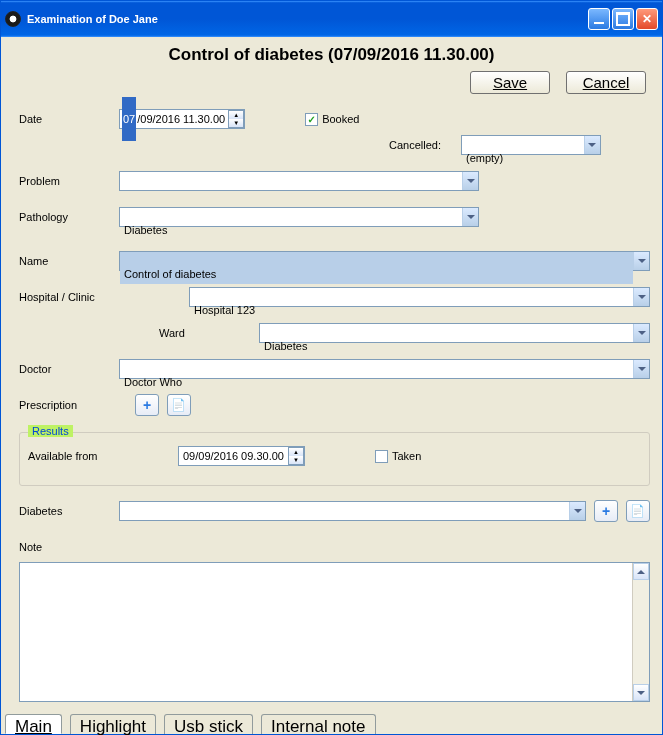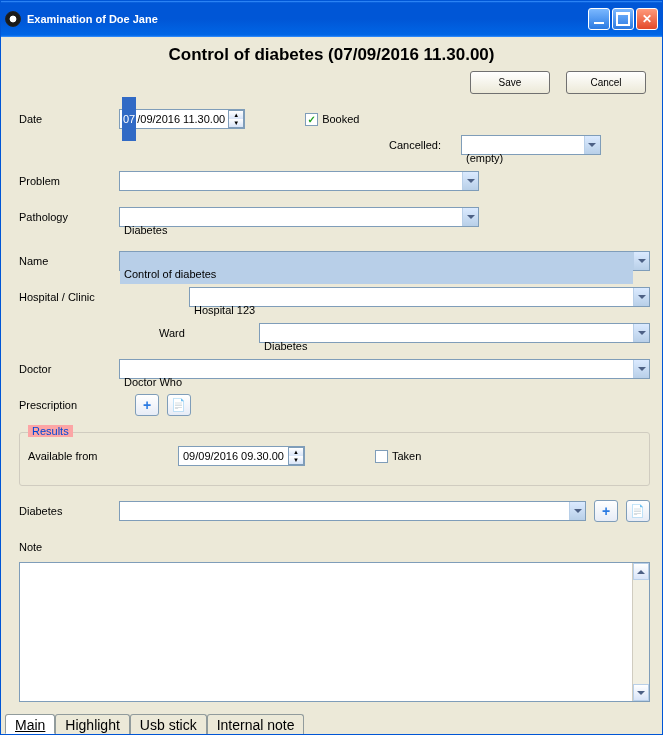--- a/index.html
+++ b/index.html
@@ -11,21 +11,21 @@
   .winbtns { display:flex; gap:2px; }
   .winbtn { width:22px; height:22px; border-radius:3px; border:1px solid #fff; display:flex; align-items:center; justify-content:center; font-weight:bold; font-family:Arial; font-size:12px; color:#fff; }
   .minbtn,.maxbtn { background:linear-gradient(to bottom,#7bb8ff,#2a7ae2); }
   .closebtn { background:linear-gradient(to bottom,#ff9a7b,#e34a2a); }
   .minbtn::before{content:"";display:block;width:10px;height:2px;background:#fff;margin-top:8px;}
   .maxbtn::before{content:"";display:block;width:10px;height:9px;border:2px solid #fff;border-top-width:3px;}
   .closebtn::before{content:"\2715";}
   
   .header { text-align:center; font-weight:bold; font-size:17px; padding:8px 0 6px; color:#000; }
   .toolbar { display:flex; justify-content:flex-end; gap:16px; padding:0 16px 10px; }
-  .btn { width:80px; height:23px; background:linear-gradient(to bottom,#fff,#ece9d8); border:1px solid #707070; border-radius:3px; font-size:10px; cursor:pointer; }
+  .btn { width:80px; height:23px; background:linear-gradient(to bottom,#fff,#ece9d8); border:1px solid #707070; border-radius:3px; font-size:15px; cursor:pointer; text-decoration:underline; }
   
   .form { flex:1; padding:4px 12px 0 18px; display:flex; flex-direction:column; }
   .row { display:flex; align-items:center; min-height:22px; margin-bottom:14px; }
   .lbl { width:100px; color:#000; }
   .dateseg { background:#316ac5; color:#fff; padding:16px 1px; }
   .dateboxwhite { background:#fff; color:#000; padding:0 1px;}
   .datespin { width:16px; height:18px; display:flex; flex-direction:column; border:1px solid #7f9db9; }
   .spinbtn { flex:1; display:flex; align-items:center; justify-content:center; background:linear-gradient(#fff,#d8e4f8); font-size:6px; }
   
   .checkbox { width:13px; height:13px; border:1px solid #7f9db9; background:#fff; display:inline-flex; align-items:center; justify-content:center; font-size:10px; color:#21a121; }
@@ -35,31 +35,31 @@
   .combo.highlight .combo-text { background:#b8cfe8; }
   .combo-text { flex:1; padding:16px 4px; overflow:hidden; white-space:nowrap; }
   .combo-btn { width:16px; background:linear-gradient(to bottom,#dbeaff,#b8cfe8); border-left:1px solid #b8cfe8; display:flex; align-items:center; justify-content:center; }
   .combo-btn::before { content:""; border-left:4px solid transparent; border-right:4px solid transparent; border-top:4px solid #4d6185; }
   
   .iconbtn { width:24px; height:22px; border:1px solid #7f9db9; border-radius:3px; background:linear-gradient(to bottom,#fff,#e7ecf6); display:flex; align-items:center; justify-content:center; margin-left:8px; cursor:pointer; }
   .plus::before { content:"+"; color:#2a7ae2; font-weight:bold; font-size:14px; }
   .doc::before { content:"\1F4C4"; font-size:12px; }
   
   .fieldset { border:1px solid #d0ccc0; border-radius:3px; padding:12px 8px 18px; margin:2px 0 14px; position:relative; }
-  .legend { position:absolute; top:-8px; left:8px; background:#fca5a5; padding:0 4px; color:#0046d5; }
+  .legend { position:absolute; top:-8px; left:8px; background:#bef264; padding:0 4px; color:#0046d5; }
   
   .textarea { flex:1; min-height:100px; border:1px solid #7f9db9; background:#fff; position:relative; }
   .scroll { position:absolute; right:0; top:0; bottom:0; width:17px; background:#f1efe2; border-left:1px solid #d0ccc0; display:flex; flex-direction:column; }
   .scrollbtn { height:17px; background:linear-gradient(to bottom,#fff,#d8e4f8); border:1px solid #b8cfe8; display:flex; align-items:center; justify-content:center; }
   .scrolltrack { flex:1; }
   .up::before{content:"";border-left:4px solid transparent;border-right:4px solid transparent;border-bottom:4px solid #4d6185;}
   .down::before{content:"";border-left:4px solid transparent;border-right:4px solid transparent;border-top:4px solid #4d6185;}
   
   .tabs { display:flex; height:22px; background:#ece9d8; padding-left:4px; padding-top:2px;}
-  .tab { padding:2px 9px; border:1px solid #919b9c; border-bottom:none; background:#ece9d8; border-radius:3px 3px 0 0; margin-right:0px; font-size:14px; cursor:pointer;}
+  .tab { padding:2px 9px; border:1px solid #919b9c; border-bottom:none; background:#ece9d8; border-radius:3px 3px 0 0; margin-right:8px; font-size:17px; cursor:pointer;}
   .tab.active { background:#fff; border-bottom:1px solid #fff; font-weight:normal;}
   .tab .u { text-decoration:underline; }
 </style>
 </head>
 <body>
 
 <div class="window">
   <div class="titlebar">
     <div class="appicon"></div>
     <div class="title">Examination of Doe Jane</div>

